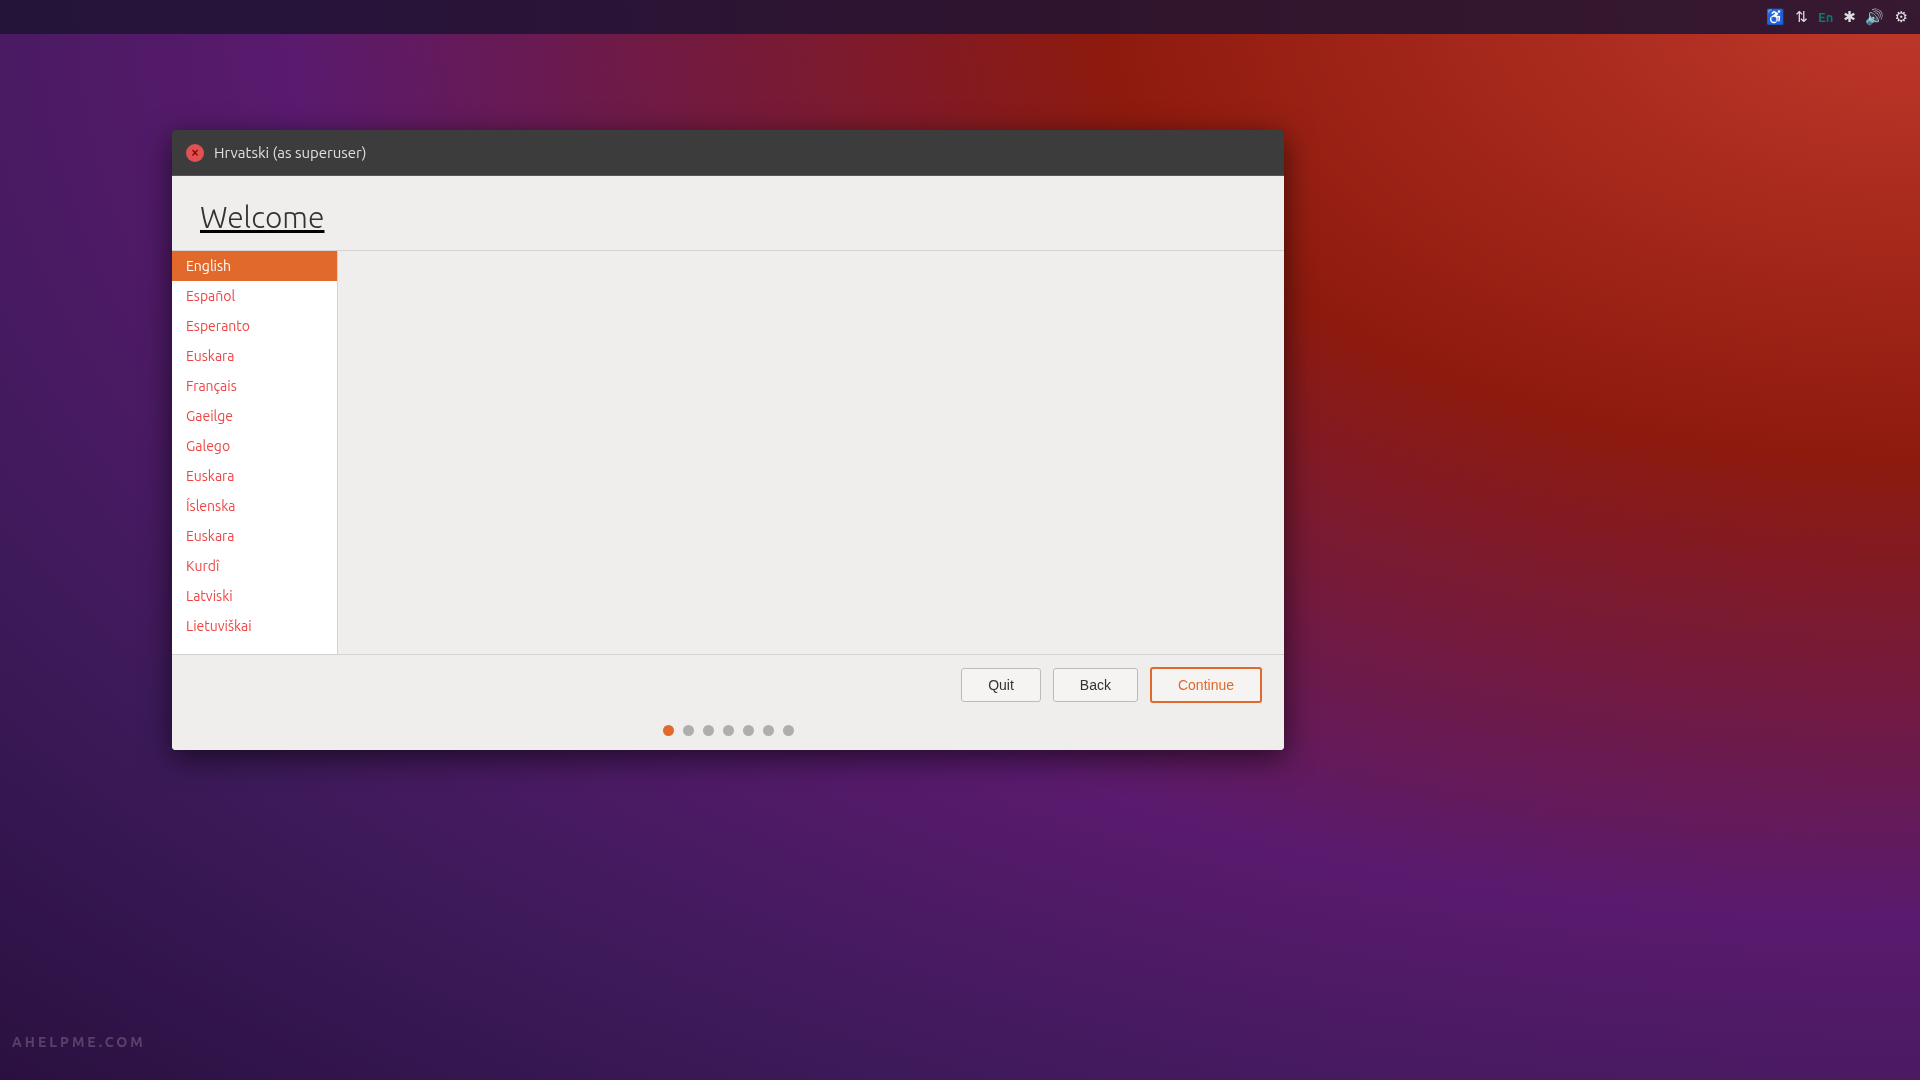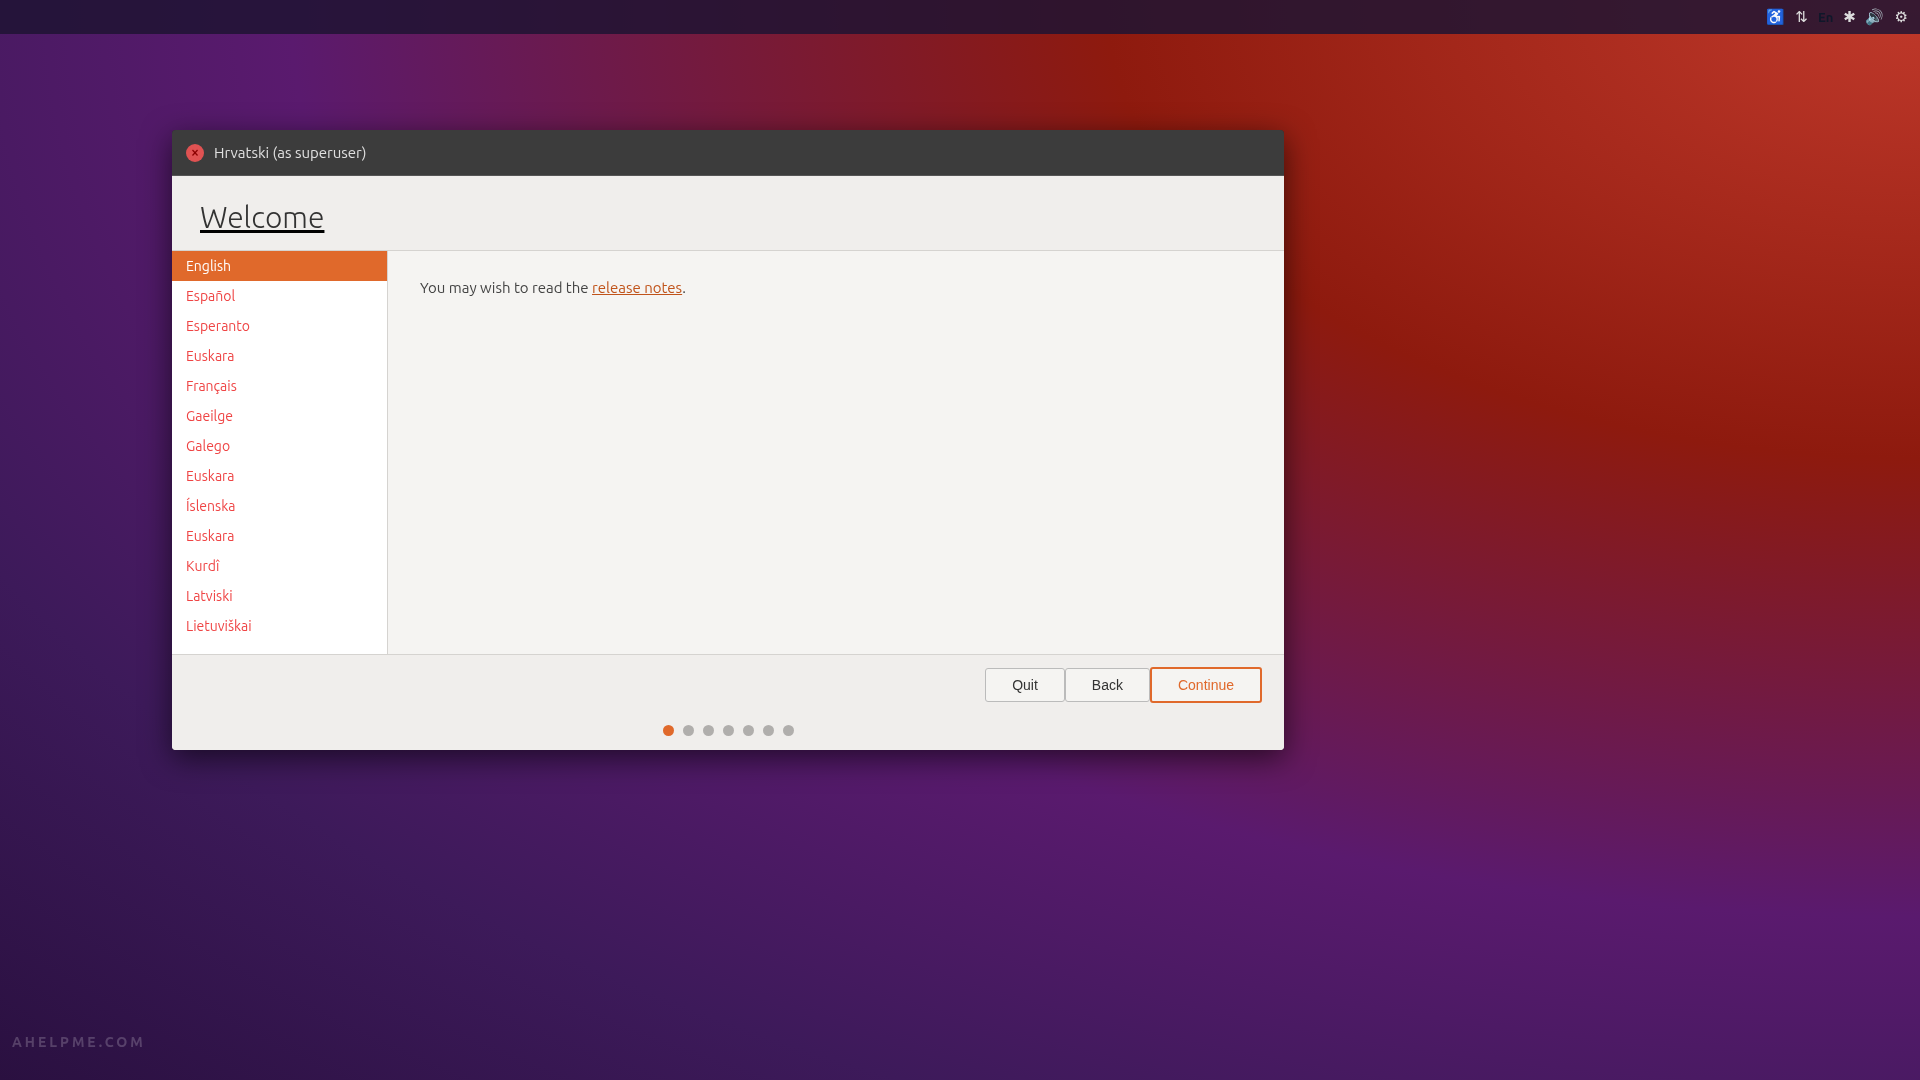--- a/index.html
+++ b/index.html
@@ -32,21 +32,21 @@
     .taskbar-icon {
       color: #ddd;
       font-size: 15px;
       cursor: pointer;
       display: flex;
       align-items: center;
       justify-content: center;
     }
 
     .taskbar-en {
-      color: #0f172a;
+      color: #0f766e;
       font-size: 13px;
       font-weight: bold;
     }
 
     
     .watermark {
       position: absolute;
       bottom: 30px;
       left: 12px;
       color: rgba(255,255,255,0.2);
@@ -127,21 +127,21 @@
 
     
     .main-split {
       display: flex;
       flex: 1;
       overflow: hidden;
     }
 
     
     .lang-list {
-      width: 216px;
+      width: 166px;
       background: #fff;
       overflow-y: auto;
       border-right: 1px solid #d5d3d0;
       flex-shrink: 0;
     }
 
     .lang-list::-webkit-scrollbar {
       width: 6px;
     }
     .lang-list::-webkit-scrollbar-thumb {
@@ -185,21 +185,21 @@
       border-top: 1px solid #d5d3d0;
       flex-shrink: 0;
     }
 
     
     .buttons-row {
       display: flex;
       justify-content: flex-end;
       align-items: center;
       padding: 12px 22px;
-      gap: 0;
+      gap: 12px;
     }
 
     .btn {
       padding: 8px 26px;
       font-size: 14px;
       border-radius: 3px;
       cursor: pointer;
       border: 1px solid #bbb;
       background: #f5f4f2;
       color: #333;
@@ -268,25 +268,20 @@
           <div class="lang-item">Gaeilge</div>
           <div class="lang-item">Galego</div>
           <div class="lang-item">Euskara</div>
           <div class="lang-item">Íslenska</div>
           <div class="lang-item">Euskara</div>
           <div class="lang-item">Kurdî</div>
           <div class="lang-item">Latviski</div>
           <div class="lang-item">Lietuviškai</div>
         </div>
 
-      <div class="right-content">
-        <p class="release-text">
-          <span>You may wish to read the </span><a class="release-link">release notes</a><span>.</span>
-        </p>
-      </div>
 
     </div>
 
     <div class="dialog-bottom">
       <div class="buttons-row">
         <button class="btn">Quit</button>
         <button class="btn">Back</button>
         <button class="btn btn-continue">Continue</button>
       </div>
       <div class="step-dots">

